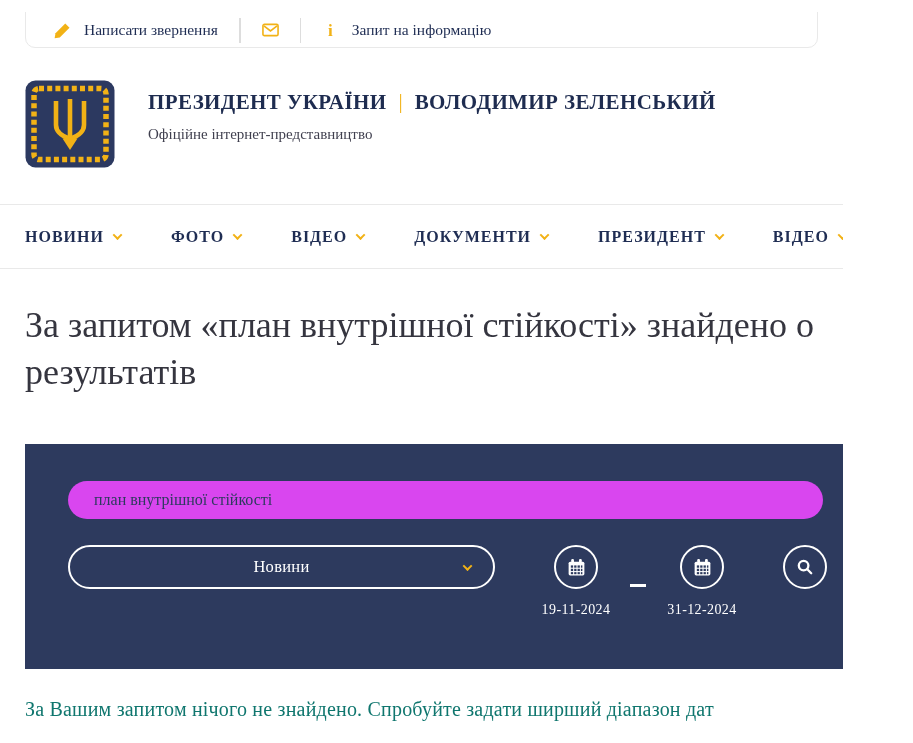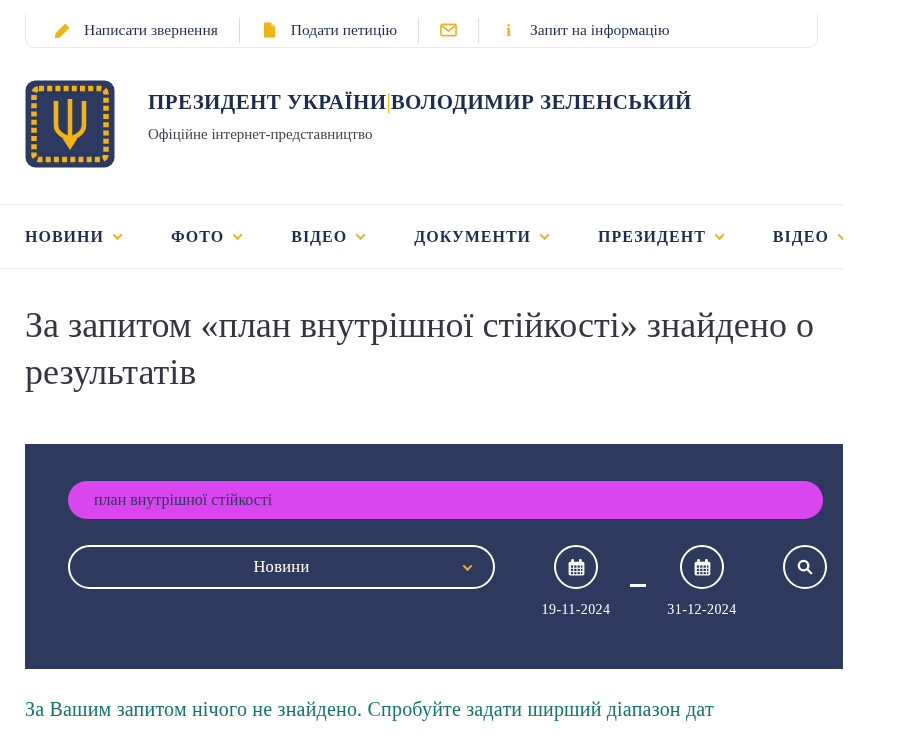--- a/index.html
+++ b/index.html
@@ -23,21 +23,21 @@
   }
   .tb-item:first-child { padding-left:0; }
   .tb-label { font-size:15.5px; color:#1f2d53; }
   .tb-div { width:1px; height:25px; background:#ddd; }
   .tb-icon { display:inline-flex; width:17px; height:17px; align-items:center; justify-content:center; }
   .info-glyph { font-size:17px; font-weight:700; color:#f2b216; font-style:normal; line-height:1; }
 
   
   .hdr-logo { position:absolute; left:25px; top:68px; width:90px; height:88px; cursor:pointer; }
   .hdr-titles { position:absolute; left:148px; top:78px; white-space:nowrap; }
-  .hdr-title-row { display:flex; align-items:flex-start; gap:0; }
+  .hdr-title-row { display:flex; align-items:flex-start; gap:12px; }
   .site-name, .person-name {
     font-size:21px; font-weight:700; letter-spacing:.4px; color:#1e2c50; cursor:pointer;
   }
   .title-pipe { color:#f2b216; font-size:21px; font-weight:400; position:relative; top:-1px; }
   .hdr-subtitle { margin-top:11px; font-size:15px; color:#3f3f4e; }
   .hdr-right-partial {
     position:absolute; left:845px; top:76px; font-size:17px; color:#1f2d53;
     white-space:nowrap; cursor:pointer;
   }
 
@@ -113,29 +113,20 @@
   <div class="topbar">
     <div class="tb-item">
       <span class="tb-icon">
         <svg viewBox="0 0 16 16" width="17" height="17">
             <path d="M10.6 1.4l4 4L5.4 14.6 0.6 15.4 1.4 10.6z" fill="#f2b216"></path>
           </svg>
       </span>
       <span class="tb-label">Написати звернення</span>
     </div>
     <span class="tb-div"></span>
-    <div class="tb-item">
-      <span class="tb-icon">
-        <svg viewBox="0 0 16 16" width="16" height="16">
-            <path d="M3 0.5h7l4 4v11H3z" fill="#f2b216"></path>
-            <path d="M10 0.5l4 4h-4z" fill="#f8d57a"></path>
-          </svg>
-      </span>
-      <span class="tb-label">Подати петицію</span>
-    </div>
     <span class="tb-div"></span>
     <div class="tb-item">
       <span class="tb-icon">
         <svg viewBox="0 0 18 14" width="18" height="14">
             <rect x="1" y="1" width="16" height="12" rx="1.6" fill="none" stroke="#f2b216" stroke-width="1.7"></rect>
             <path d="M2 2.6l7 5.4 7-5.4" fill="none" stroke="#f2b216" stroke-width="1.7"></path>
           </svg>
       </span>
     </div>
     <span class="tb-div"></span>

